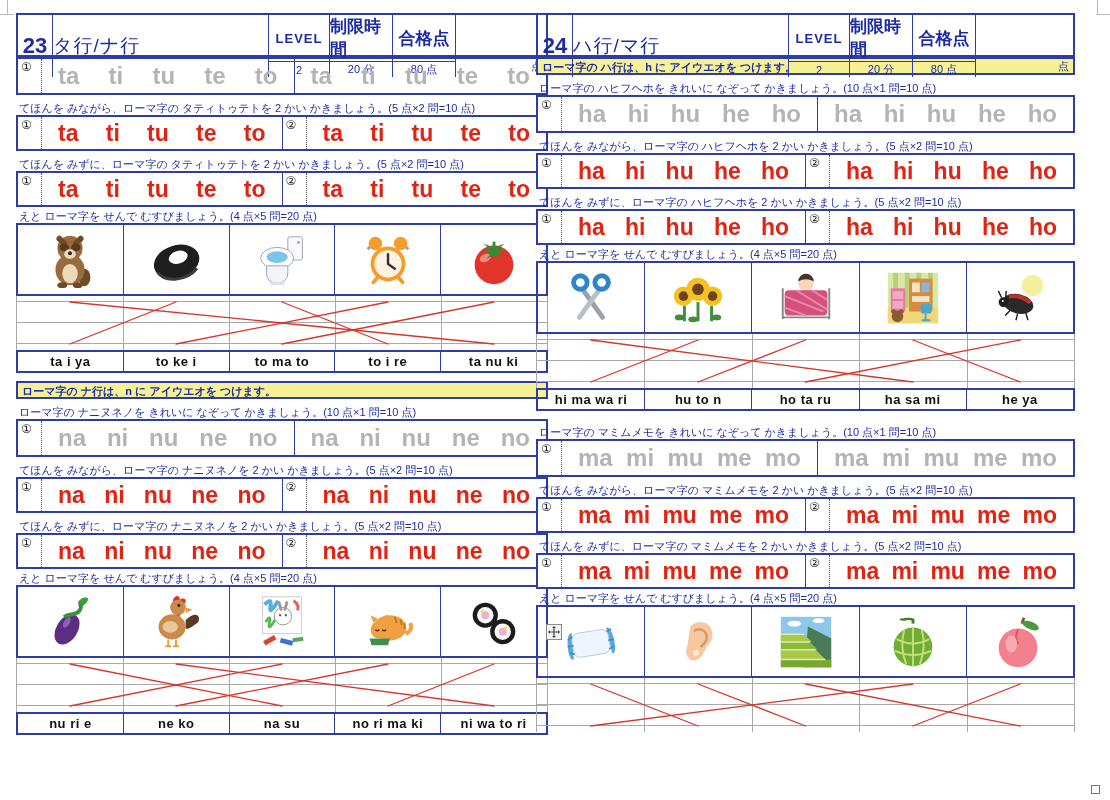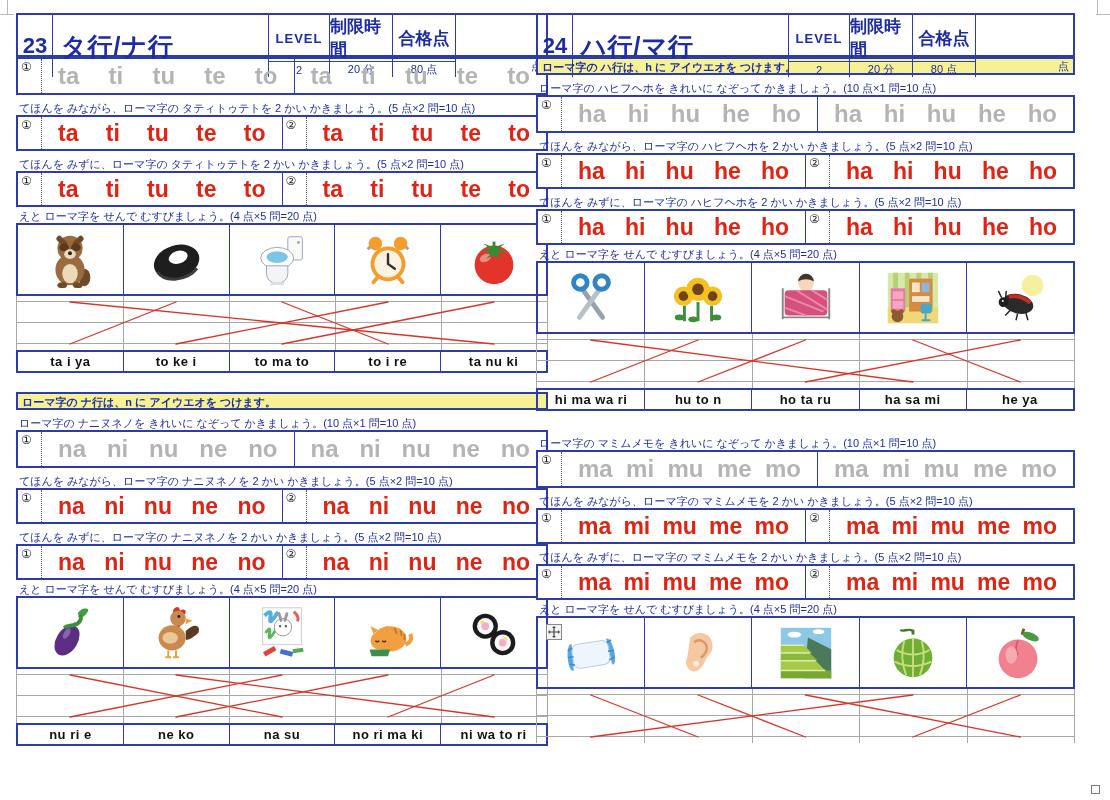--- a/index.html
+++ b/index.html
@@ -10,22 +10,22 @@
   body{width:1110px;height:800px;background:#fff;position:relative;overflow:hidden;
        font-family:"Liberation Sans","DejaVu Sans",sans-serif;}
   .cropmark{position:absolute;background:#b8b8b8}
   .page{position:absolute;top:13px}
   
   .hdr{display:grid;grid-template-columns:34px 216px 61px 63px 63px 1fr;
        grid-template-rows:1fr 1fr;height:44px;border:2px solid var(--blue);box-sizing:border-box}
   .hc{border-left:1px solid var(--blue);display:flex;align-items:center;justify-content:center;
       color:var(--tblue);box-sizing:border-box}
   .hc.num{grid-row:1/3;border-left:none;font-size:22px;font-weight:bold}
-  .hc.title{grid-row:1/3;font-size:25px;font-weight:bold;justify-content:flex-start;
-            padding-left:8px;letter-spacing:1px;white-space:nowrap}
+  .hc.title{grid-row:1/3;font-size:19px;font-weight:normal;justify-content:flex-start;
+            padding-left:0;letter-spacing:1px;white-space:nowrap}
   .hc.lab{border-bottom:1px solid var(--blue);font-size:17px;font-weight:bold}
   .hc.lab.lv{font-size:13px;letter-spacing:1px}
   .hc.val{font-size:11px}
   .hc.score{grid-row:1/3;align-items:flex-end;justify-content:flex-end;
             font-size:11px;padding:0 4px 3px 0}
   
   .rulebar{border:2px solid var(--blue);background:var(--yellow);color:var(--tblue);
            font-size:11px;height:18px;line-height:14px;padding:1px 4px;box-sizing:border-box;
            font-weight:bold;white-space:nowrap;overflow:hidden}
   .instr{height:20px;font-size:11px;color:var(--tblue);padding:6px 0 0 3px;
@@ -49,21 +49,21 @@
   .connect{position:relative;height:54px;border-left:1px solid var(--grid);
            border-right:1px solid var(--grid);box-sizing:border-box;overflow:hidden}
   .hline{position:absolute;left:0;right:0;height:1px;background:var(--grid)}
   .vline{position:absolute;top:0;bottom:0;width:1px;background:var(--grid)}
   .lines{position:absolute;left:0;top:0;width:100%;height:100%}
   .lblrow{display:flex;border:2px solid var(--blue);height:23px;box-sizing:border-box}
   .lblcell{flex:1;border-right:1px solid var(--blue);display:flex;align-items:center;
            justify-content:center;font-size:13px;font-weight:bold;color:#111;
            letter-spacing:.5px;min-width:0;white-space:nowrap}
   .lblcell:last-child{border-right:none}
-  .section + .section{margin-top:19px}
+  .section + .section{margin-top:8px}
   
   .move-handle{position:absolute;left:546px;top:624px;width:16px;height:16px;background:#f2f2f2;
                border:1px solid #888;box-sizing:border-box;display:flex;align-items:center;justify-content:center}
   .resize-handle{position:absolute;left:1091px;top:785px;width:9px;height:9px;background:#fff;
                  border:1px solid #777;box-sizing:border-box}
 </style>
 </head>
 <body>
 
 <div class="cropmark" style="left:7px;top:0;width:1px;height:14px"></div>

